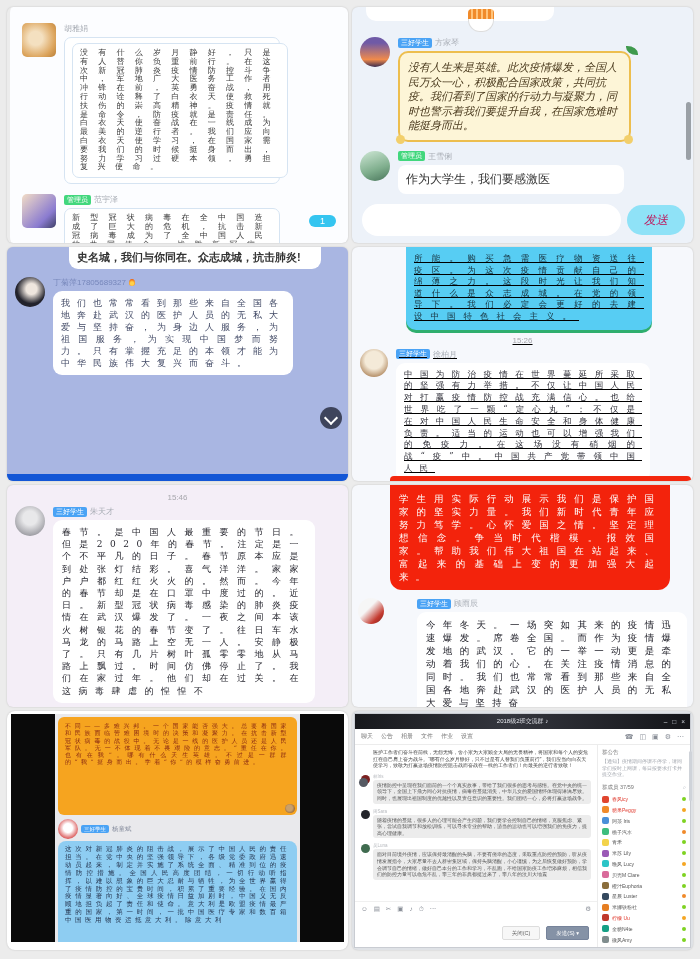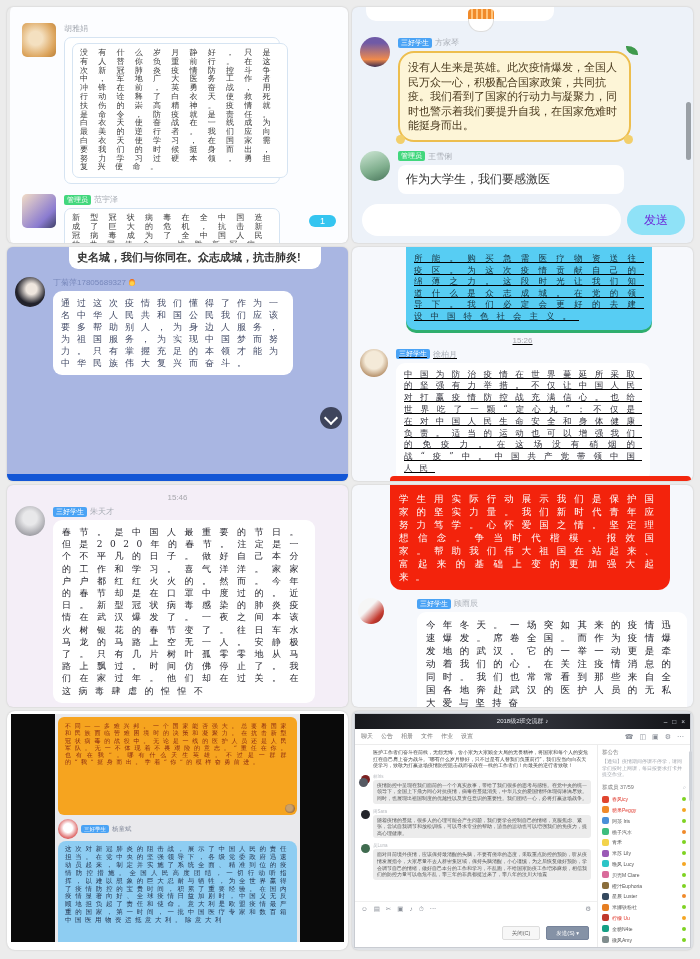--- a/index.html
+++ b/index.html
@@ -29,28 +29,28 @@
   
   .p2{background:#edf2f9;padding:6px 8px;}
   .p2-topfrag{position:absolute;top:0;left:14px;width:188px;height:14px;background:#fff;border-radius:0 0 10px 10px;}
   .noodles{position:absolute;top:2px;left:116px;width:26px;height:23px;}
   .noodles .n-top{height:10px;background:repeating-linear-gradient(90deg,#f08a2a 0 3px,#ffc37a 3px 5px);border-radius:4px 4px 0 0;}
   .noodles .n-bowl{height:12px;background:#fff;border:1px solid #ddd;border-top:none;border-radius:0 0 12px 12px;}
   .p2 .row1{margin-top:24px;}
   .p2 .avatar{flex-basis:30px;height:30px;}
   .av-sunset{background:linear-gradient(180deg,#6f5aa6 20%,#f08a4b 75%,#3a2c50);}
   .av-plant{background:linear-gradient(160deg,#cfe8d6,#7fae8d 60%,#48755a);}
-  .bub-y{width:213px;background:#fdf5d7;border:2px solid #edbe4e;border-radius:16px;padding:7px 8px;font-size:11px;line-height:14.6px;color:#49391d;position:relative;}
+  .bub-y{width:213px;background:#fdf5d7;border:2px solid #edbe4e;border-radius:10px;padding:7px 8px;font-size:11px;line-height:14.6px;color:#49391d;position:relative;font-style:italic;}
   .bub-y::before,.bub-y::after{content:"";position:absolute;width:9px;height:9px;background:#f2cf6b;border-radius:50%;bottom:-4px;}
   .bub-y::before{left:-4px}.bub-y::after{right:-4px}
   .leaf{position:absolute;top:-7px;right:-9px;width:12px;height:9px;background:#3f9a4d;border-radius:0 90% 0 90%;}
   .p2 .row2{margin-top:9px;}
   .bub-w1{background:#fff;border-radius:8px;padding:6px 8px;font-size:12px;color:#333;width:210px;white-space:nowrap;overflow:hidden;}
   .p2-input{position:absolute;left:10px;right:72px;bottom:7px;height:32px;background:#fff;border-radius:16px;}
-  .p2-send{position:absolute;right:8px;bottom:8px;width:58px;height:30px;border-radius:15px;background:#8fe2f7;color:#6d28d9;font-size:12px;display:flex;align-items:center;justify-content:center;}
+  .p2-send{position:absolute;right:8px;bottom:8px;width:58px;height:30px;border-radius:15px;background:#8fe2f7;color:#be185d;font-size:12px;display:flex;align-items:center;justify-content:center;font-style:italic;}
   .p2-scroll{position:absolute;right:2px;top:95px;width:5px;height:58px;background:#9aa0a6;border-radius:3px;}
 
   
   .p3{background:#a9b6e2;padding:0 8px;}
   .p3-topfrag{margin-left:54px;width:236px;background:#fff;border-radius:0 0 9px 9px;padding:3px 8px 5px;font-size:11px;font-weight:bold;color:#333;line-height:14px;}
   .p3 .msgrow{margin-top:8px;}
   .p3 .avatar{flex-basis:30px;height:30px;border-radius:50%;}
   .av-art{background:radial-gradient(circle at 55% 40%,#efe6de 22%,#23232c 60%);}
   .av-anime{background:linear-gradient(140deg,#f4c6d8,#8fb8e8 70%,#5a6aa8);}
   .p3 .nm{color:#7787bb;}
@@ -200,21 +200,21 @@
 
   <div class="panel p3">
     <div class="p3-topfrag">史名城，我们与你同在。众志成城，抗击肺炎!</div>
     <div class="msgrow">
       <div class="avatar av-art"></div>
       <div class="mcol">
         <div class="mname nm">
             <span>丁菊萍17805689327</span>
             <span class="flame"></span>
           </div>
-        <div class="bub-w3 serifTxt">通过这次疫情我们懂得了作为一名中华人民共和国公民我们应该要多帮助别人，为身边人服务，为祖国服务，为实现中国梦而努力。只有掌握充足的本领才能为中华民族伟大复兴而奋斗。</div>
+        <div class="bub-w3 serifTxt">我们也常常看到那些来自全国各地奔赴武汉的医护人员的无私大爱与坚持奋，为身边人服务，为祖国服务，为实现中国梦而努力。只有掌握充足的本领才能为中华民族伟大复兴而奋斗。</div>
       </div>
     </div>
     <div class="p3-scroll"></div>
     <div class="p3-bar"></div>
   </div>
 
   <div class="panel p4">
     <div class="bub-cy serifTxt">所能。购买急需医疗物资送往疫区。为这次疫情贡献自己的绵薄之力。这段时光让我们知道什么是众志成城。在党的领导下。我们必定会更好的去建设中国特色社会主义。</div>
     <div class="tstamp">15:26</div>
     <div class="msgrow">
@@ -232,21 +232,21 @@
 
   <div class="panel p5">
     <div class="tstamp">15:46</div>
     <div class="msgrow">
       <div class="avatar"></div>
       <div class="mcol">
         <div class="mname">
           <span class="bdg b">三好学生</span>
           <span>朱天才</span>
         </div>
-        <div class="bub-w5 serifTxt">春节。是中国人最重要的节日。但是2020年的春节。注定是一个不平凡的日子。做好自己本分的工作和学习。喜气洋洋。家家户户都红红火火的。然而。今年的春节却是在口罩中度过的。近日。新型冠状病毒感染的肺炎疫情在武汉爆发了。一夜之间本该火树银花的春节变了。往日车水马龙的马路上空无一人。安静极了。只有几片树叶孤零零地从马路上飘过。时间仿佛停止了。我们在家过年。他们却在过关。在这病毒肆虐的惶惶不</div>
+        <div class="bub-w5 serifTxt">春节。是中国人最重要的节日。但是2020年的春节。注定是一个不平凡的日子。春节原本应是到处张灯结彩。喜气洋洋。家家户户都红红火火的。然而。今年的春节却是在口罩中度过的。近日。新型冠状病毒感染的肺炎疫情在武汉爆发了。一夜之间本该火树银花的春节变了。往日车水马龙的马路上空无一人。安静极了。只有几片树叶孤零零地从马路上飘过。时间仿佛停止了。我们在家过年。他们却在过关。在这病毒肆虐的惶惶不</div>
       </div>
     </div>
   </div>
 
   <div class="panel p6">
     <div class="bub-r serifTxt">学生用实际行动展示我们是保护国家的坚实力量。我们新时代青年应努力笃学。心怀爱国之情。坚定理想信念。争当时代楷模。报效国家。帮助我们伟大祖国在站起来、富起来的基础上变的更加强大起来。</div>
     <div class="msgrow">
       <div class="avatar"></div>
       <div class="mcol">
         <div class="mname">

